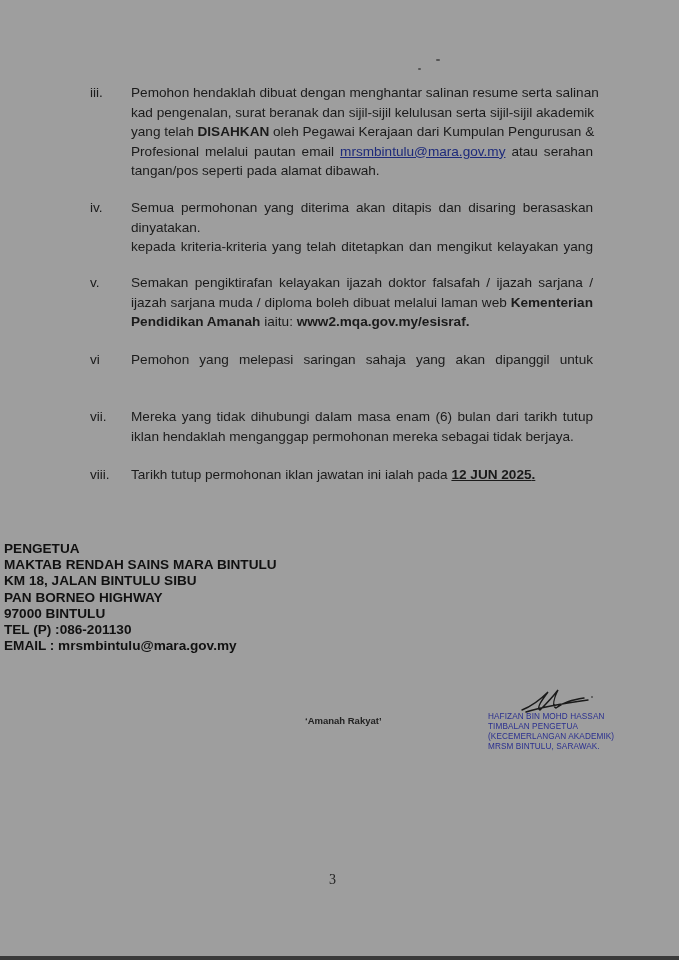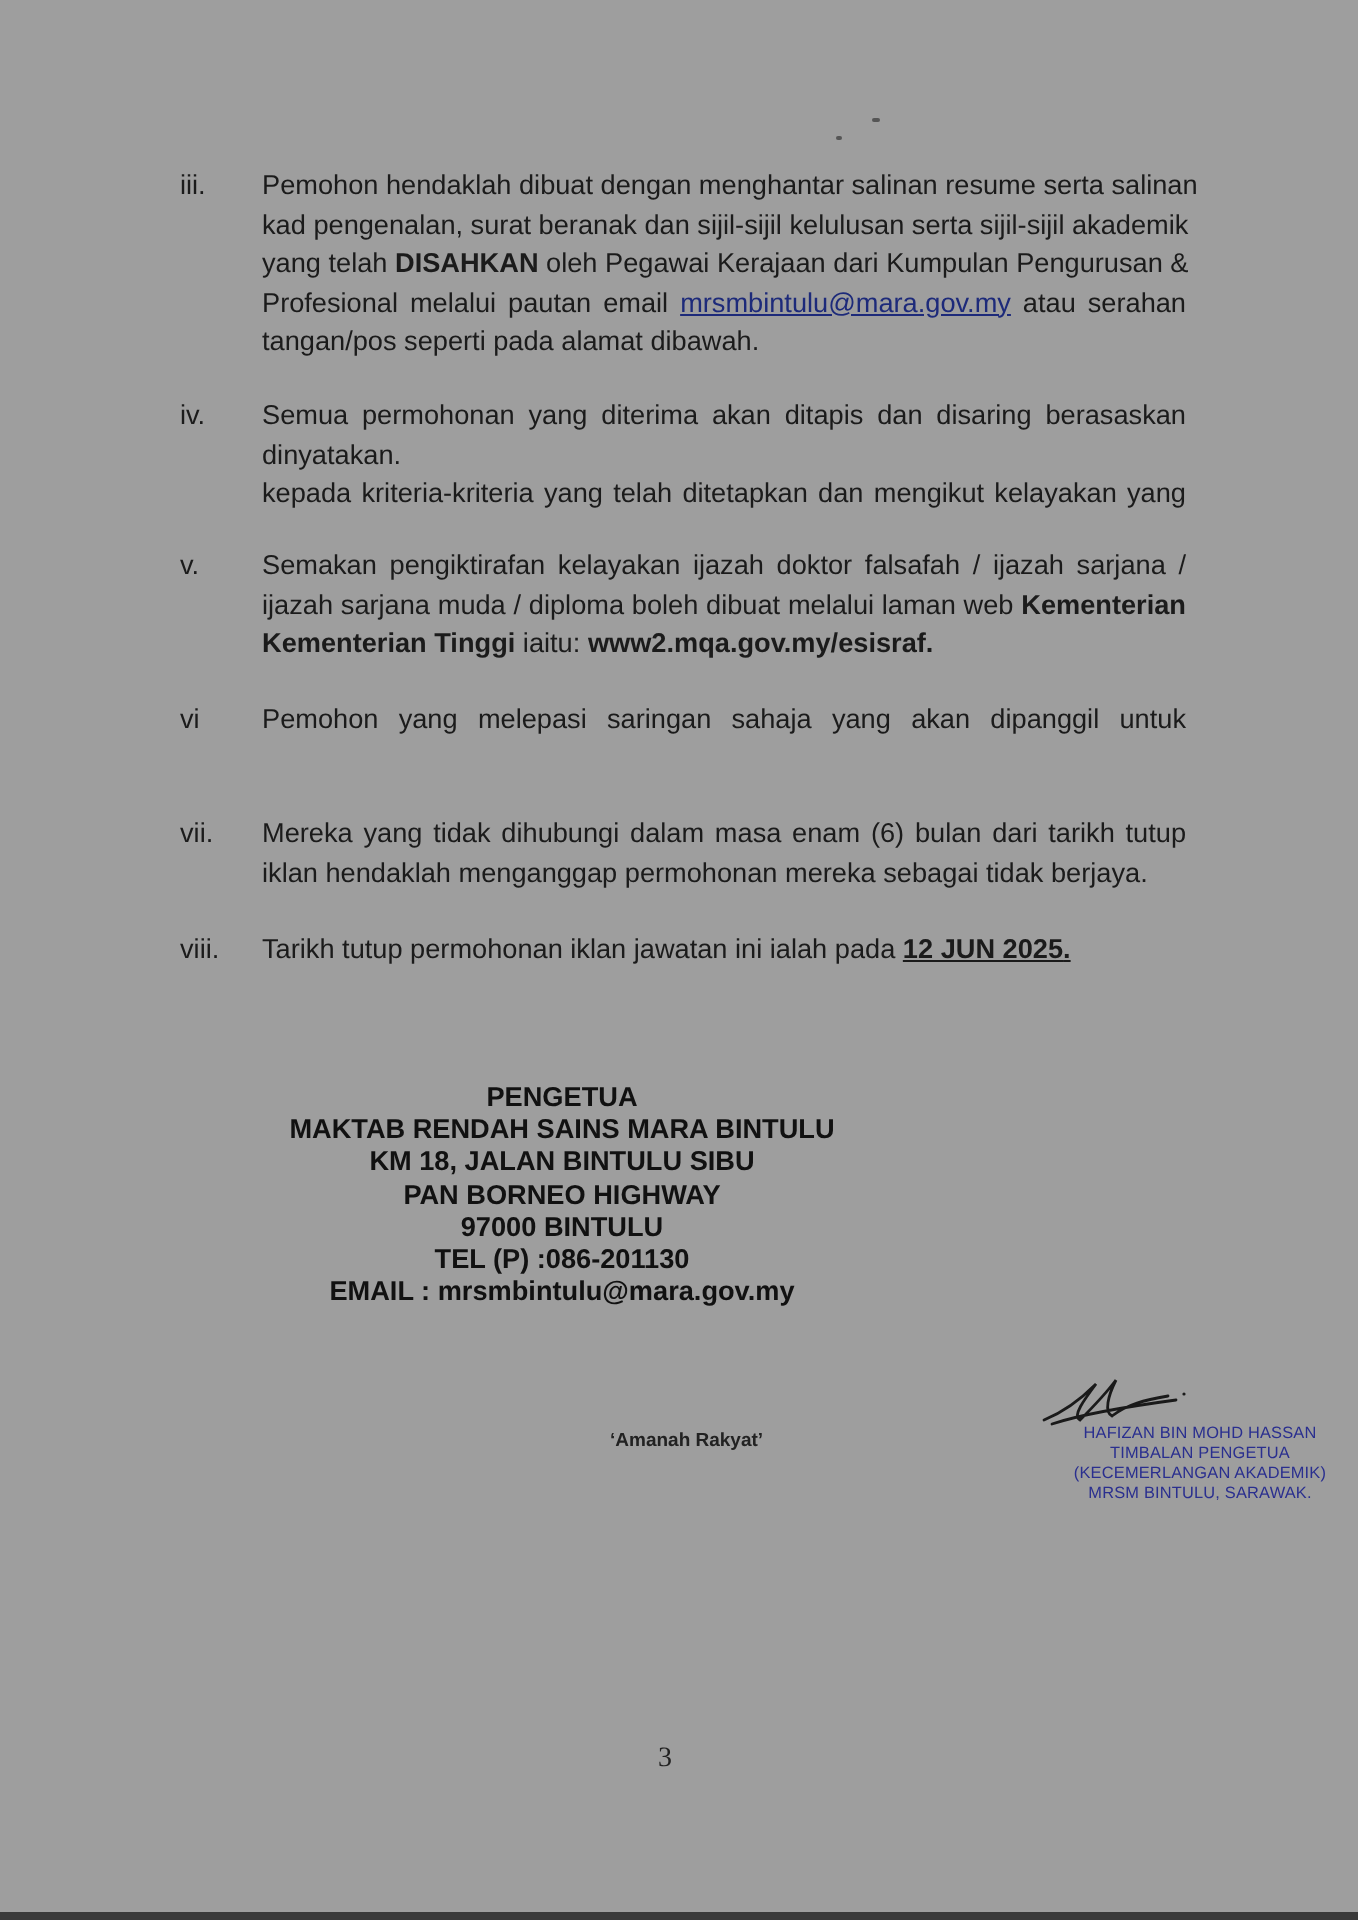--- a/index.html
+++ b/index.html
@@ -38,40 +38,38 @@
       text-align: justify;
     }
     .item .body .line { display: block; text-align: justify; text-align-last: justify; white-space: nowrap; }
     .item .body .line.last { text-align-last: left; }
     b { font-weight: bold; }
     .link { color: #1d2a7a; text-decoration: underline; }
     .uline { text-decoration: underline; font-weight: bold; }
 
     .address {
       position: absolute; left: 0; width: 558px; top: 541px;
-      text-align: center;
       font-weight: bold;
       font-size: 13.6px;
       line-height: 16.2px;
       color: #111;
     }
     .address div { padding-left: 4px; }
 
     .motto {
       position: absolute; left: 305px; top: 715px;
       font-size: 9.5px; font-weight: bold; color: #222;
     }
     .stamp {
       position: absolute; left: 488px; top: 712px; width: 128px;
-      text-align: center;
+      text-align: left;
       color: #2a2f8f;
       font-size: 8.2px;
       line-height: 10px;
       letter-spacing: 0.1px;
-      margin-left: 48px;
     }
     .signature { position: absolute; left: 518px; top: 686px; }
     .page-number {
       position: absolute; left: 329px; top: 872px;
       font-family: "Liberation Serif", serif; font-size: 14px; color: #222;
     }
   </style>
 </head>
 <body>
 
@@ -100,21 +98,21 @@
       <span class="line last">dinyatakan.</span>
       <span class="line">kepada kriteria-kriteria yang telah ditetapkan dan mengikut kelayakan yang</span>
     </div>
   </div>
 
   <div class="item" style="top:273px;">
     <span class="num">v.</span>
     <div class="body">
       <span class="line">Semakan pengiktirafan kelayakan ijazah doktor falsafah / ijazah sarjana /</span>
       <span class="line"><span>ijazah sarjana muda / diploma boleh dibuat melalui laman web </span><b>Kementerian</b></span>
-      <span class="line last"><b>Kementerian Tinggi</b><span> iaitu: </span><b>www2.mqa.gov.my/esisraf.</b></span>
+      <span class="line last"><b>Pendidikan Amanah</b><span> iaitu: </span><b>www2.mqa.gov.my/esisraf.</b></span>
     </div>
   </div>
 
   <div class="item" style="top:350px;">
     <span class="num">vi</span>
     <div class="body">
       <span class="line">Pemohon yang melepasi saringan sahaja yang akan dipanggil untuk</span>
     </div>
   </div>
 

